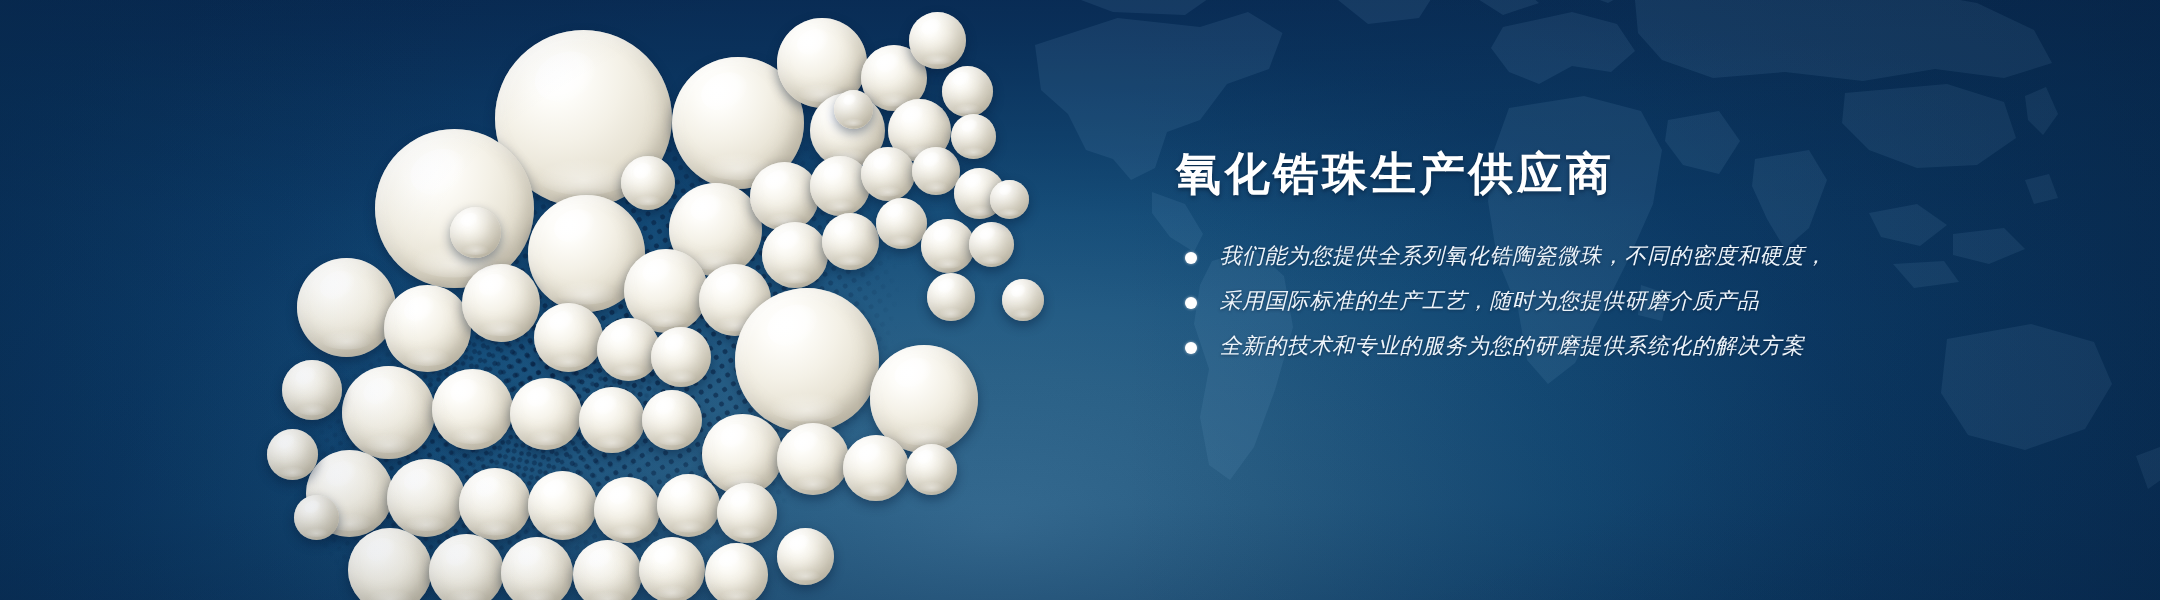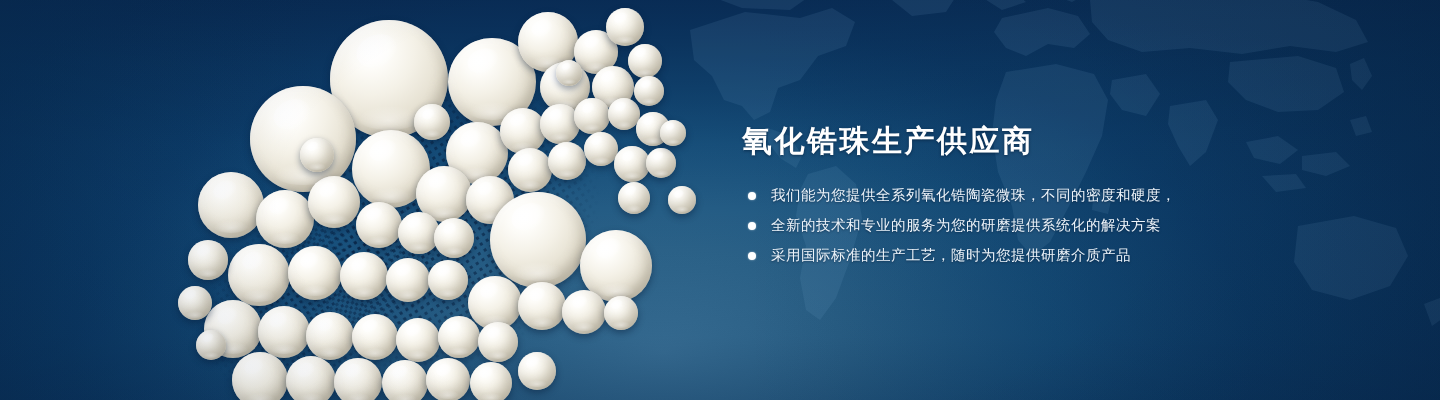--- a/index.html
+++ b/index.html
@@ -125,35 +125,34 @@
     position:absolute;
     left:24%; bottom:7%;
     width:52%; height:20%;
     border-radius:50%;
     background:radial-gradient(ellipse at 50% 60%, rgba(255,255,255,0.42) 0%, rgba(255,255,255,0) 72%);
   }
 
   
   .copy{
     position:absolute;
-    left:742px; top:98px;
+    left:784px; top:98px;
     width:520px;
-    margin-top:24px;
   }
   .headline{
     font-size:30px;
     font-weight:700;
     color:#ffffff;
     letter-spacing:2.5px;
     line-height:1.25;
     text-shadow:0 1px 3px rgba(2,20,44,0.55);
     margin-bottom:24px;
     white-space:nowrap;
   }
-  .bullets{ list-style:none; }
+  .bullets{ list-style:none;font-style:italic; }
   .bullet{
     position:relative;
     padding-left:29px;
     font-size:14.5px;
     line-height:23px;
     color:#eef4fa;
     letter-spacing:0.5px;
     margin-bottom:7px;
     text-shadow:0 1px 2px rgba(2,20,44,0.5);
   }
@@ -307,24 +306,24 @@
 
     <ul class="bullets">
 
       <li class="bullet">
         <span class="dot"></span>
         <span>我们能为您提供全系列氧化锆陶瓷微珠，不同的密度和硬度，</span>
       </li>
 
       <li class="bullet">
         <span class="dot"></span>
+        <span>采用国际标准的生产工艺，随时为您提供研磨介质产品</span>
+      </li>
+
+      <li class="bullet">
+        <span class="dot"></span>
         <span>全新的技术和专业的服务为您的研磨提供系统化的解决方案</span>
       </li>
 
-      <li class="bullet">
-        <span class="dot"></span>
-        <span>采用国际标准的生产工艺，随时为您提供研磨介质产品</span>
-      </li>
-
     </ul>
   </div>
 
 </div>
 
 </body></html>

